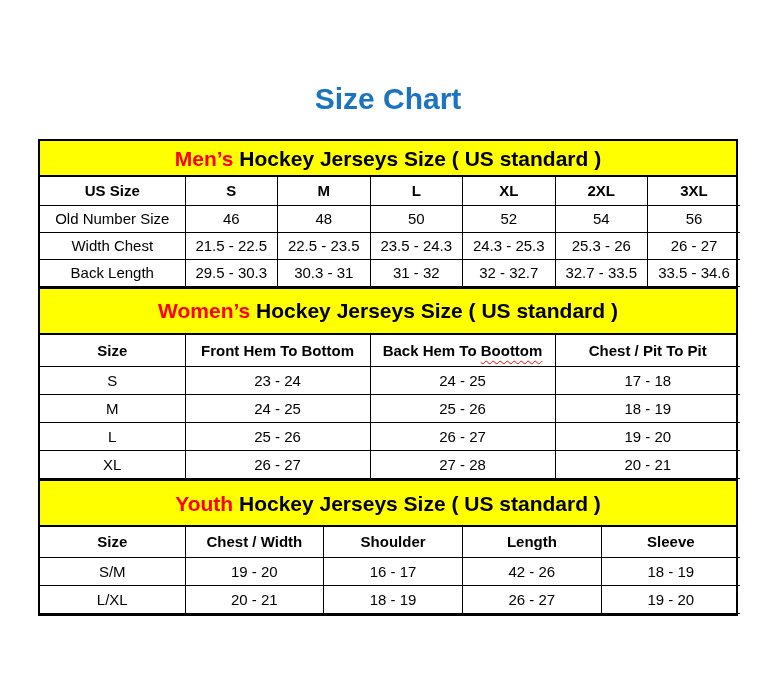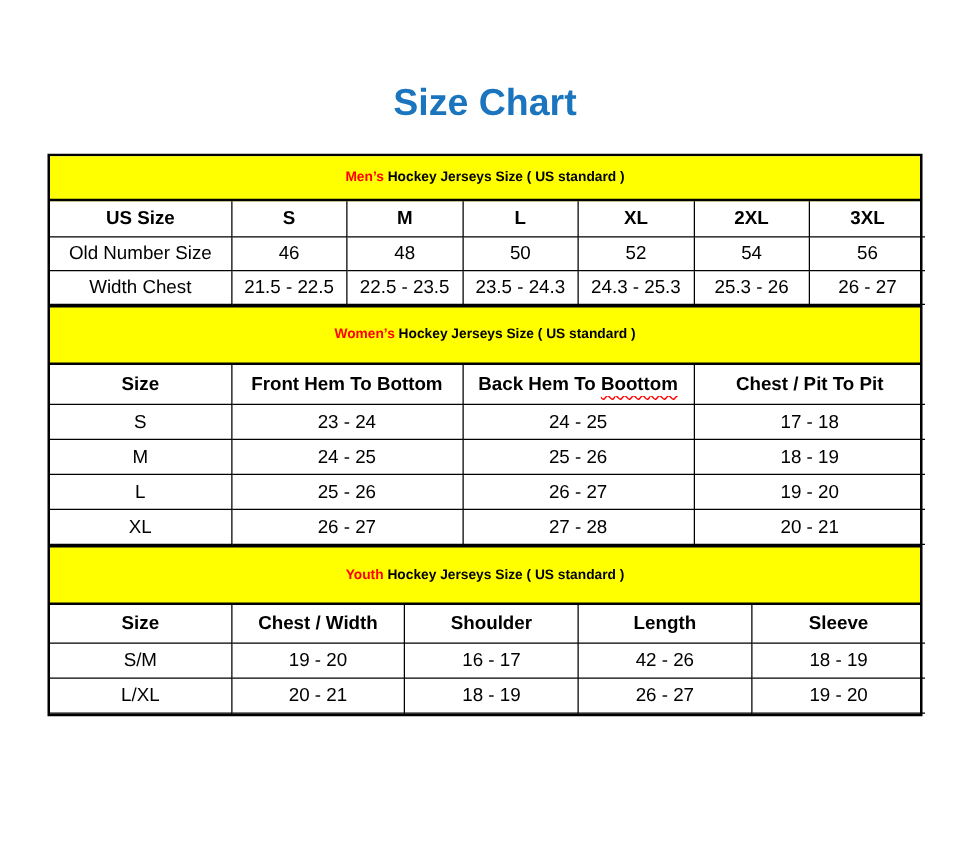--- a/index.html
+++ b/index.html
@@ -11,36 +11,36 @@
   * { box-sizing: border-box; }
   html, body { margin: 0; padding: 0; }
   body {
     width: 776px; height: 692px;
     background: #ffffff;
     font-family: "Liberation Sans", sans-serif;
     color: #000000;
     overflow: hidden;
   }
   .page-title {
-    margin: 0; padding-top: 66px;
+    margin: 16px; padding-top: 66px;
     text-align: center;
     font-size: 30px; font-weight: bold;
     color: var(--title-blue);
     letter-spacing: 0px;
   }
   .chart-wrap {
     width: 700px;
     margin: 23px auto 0 auto;
     border: 2px solid var(--border-black);
   }
   .band {
     background: var(--section-yellow);
     text-align: center;
     font-weight: bold;
-    font-size: 11px;
+    font-size: 21px;
     line-height: 1;
     border-bottom: 2px solid var(--border-black);
     display: flex; align-items: center; justify-content: center;
   }
   .band-mens   { height: 36px; }
   .band-mid    { height: 48px; border-top: 2px solid var(--border-black); }
   .accent { color: var(--accent-red); }
   .band span { white-space: pre; }
   table.tbl {
     width: 100%;
@@ -125,20 +125,29 @@
       </tr>
       <tr>
         <td>Width Chest</td>
         <td>21.5 - 22.5</td>
         <td>22.5 - 23.5</td>
         <td>23.5 - 24.3</td>
         <td>24.3 - 25.3</td>
         <td>25.3 - 26</td>
         <td>26 - 27</td>
       </tr>
+      <tr>
+        <td>Back Length</td>
+        <td>29.5 - 30.3</td>
+        <td>30.3 - 31</td>
+        <td>31 - 32</td>
+        <td>32 - 32.7</td>
+        <td>32.7 - 33.5</td>
+        <td>33.5 - 34.6</td>
+      </tr>
     </tbody>
   </table>
 
   <div class="band band-mid">
     <span class="accent">Women’s</span>
       <span> Hockey Jerseys Size ( US standard )</span>
   </div>
   <table class="tbl womens">
     <colgroup>
         <col class="c-label">

